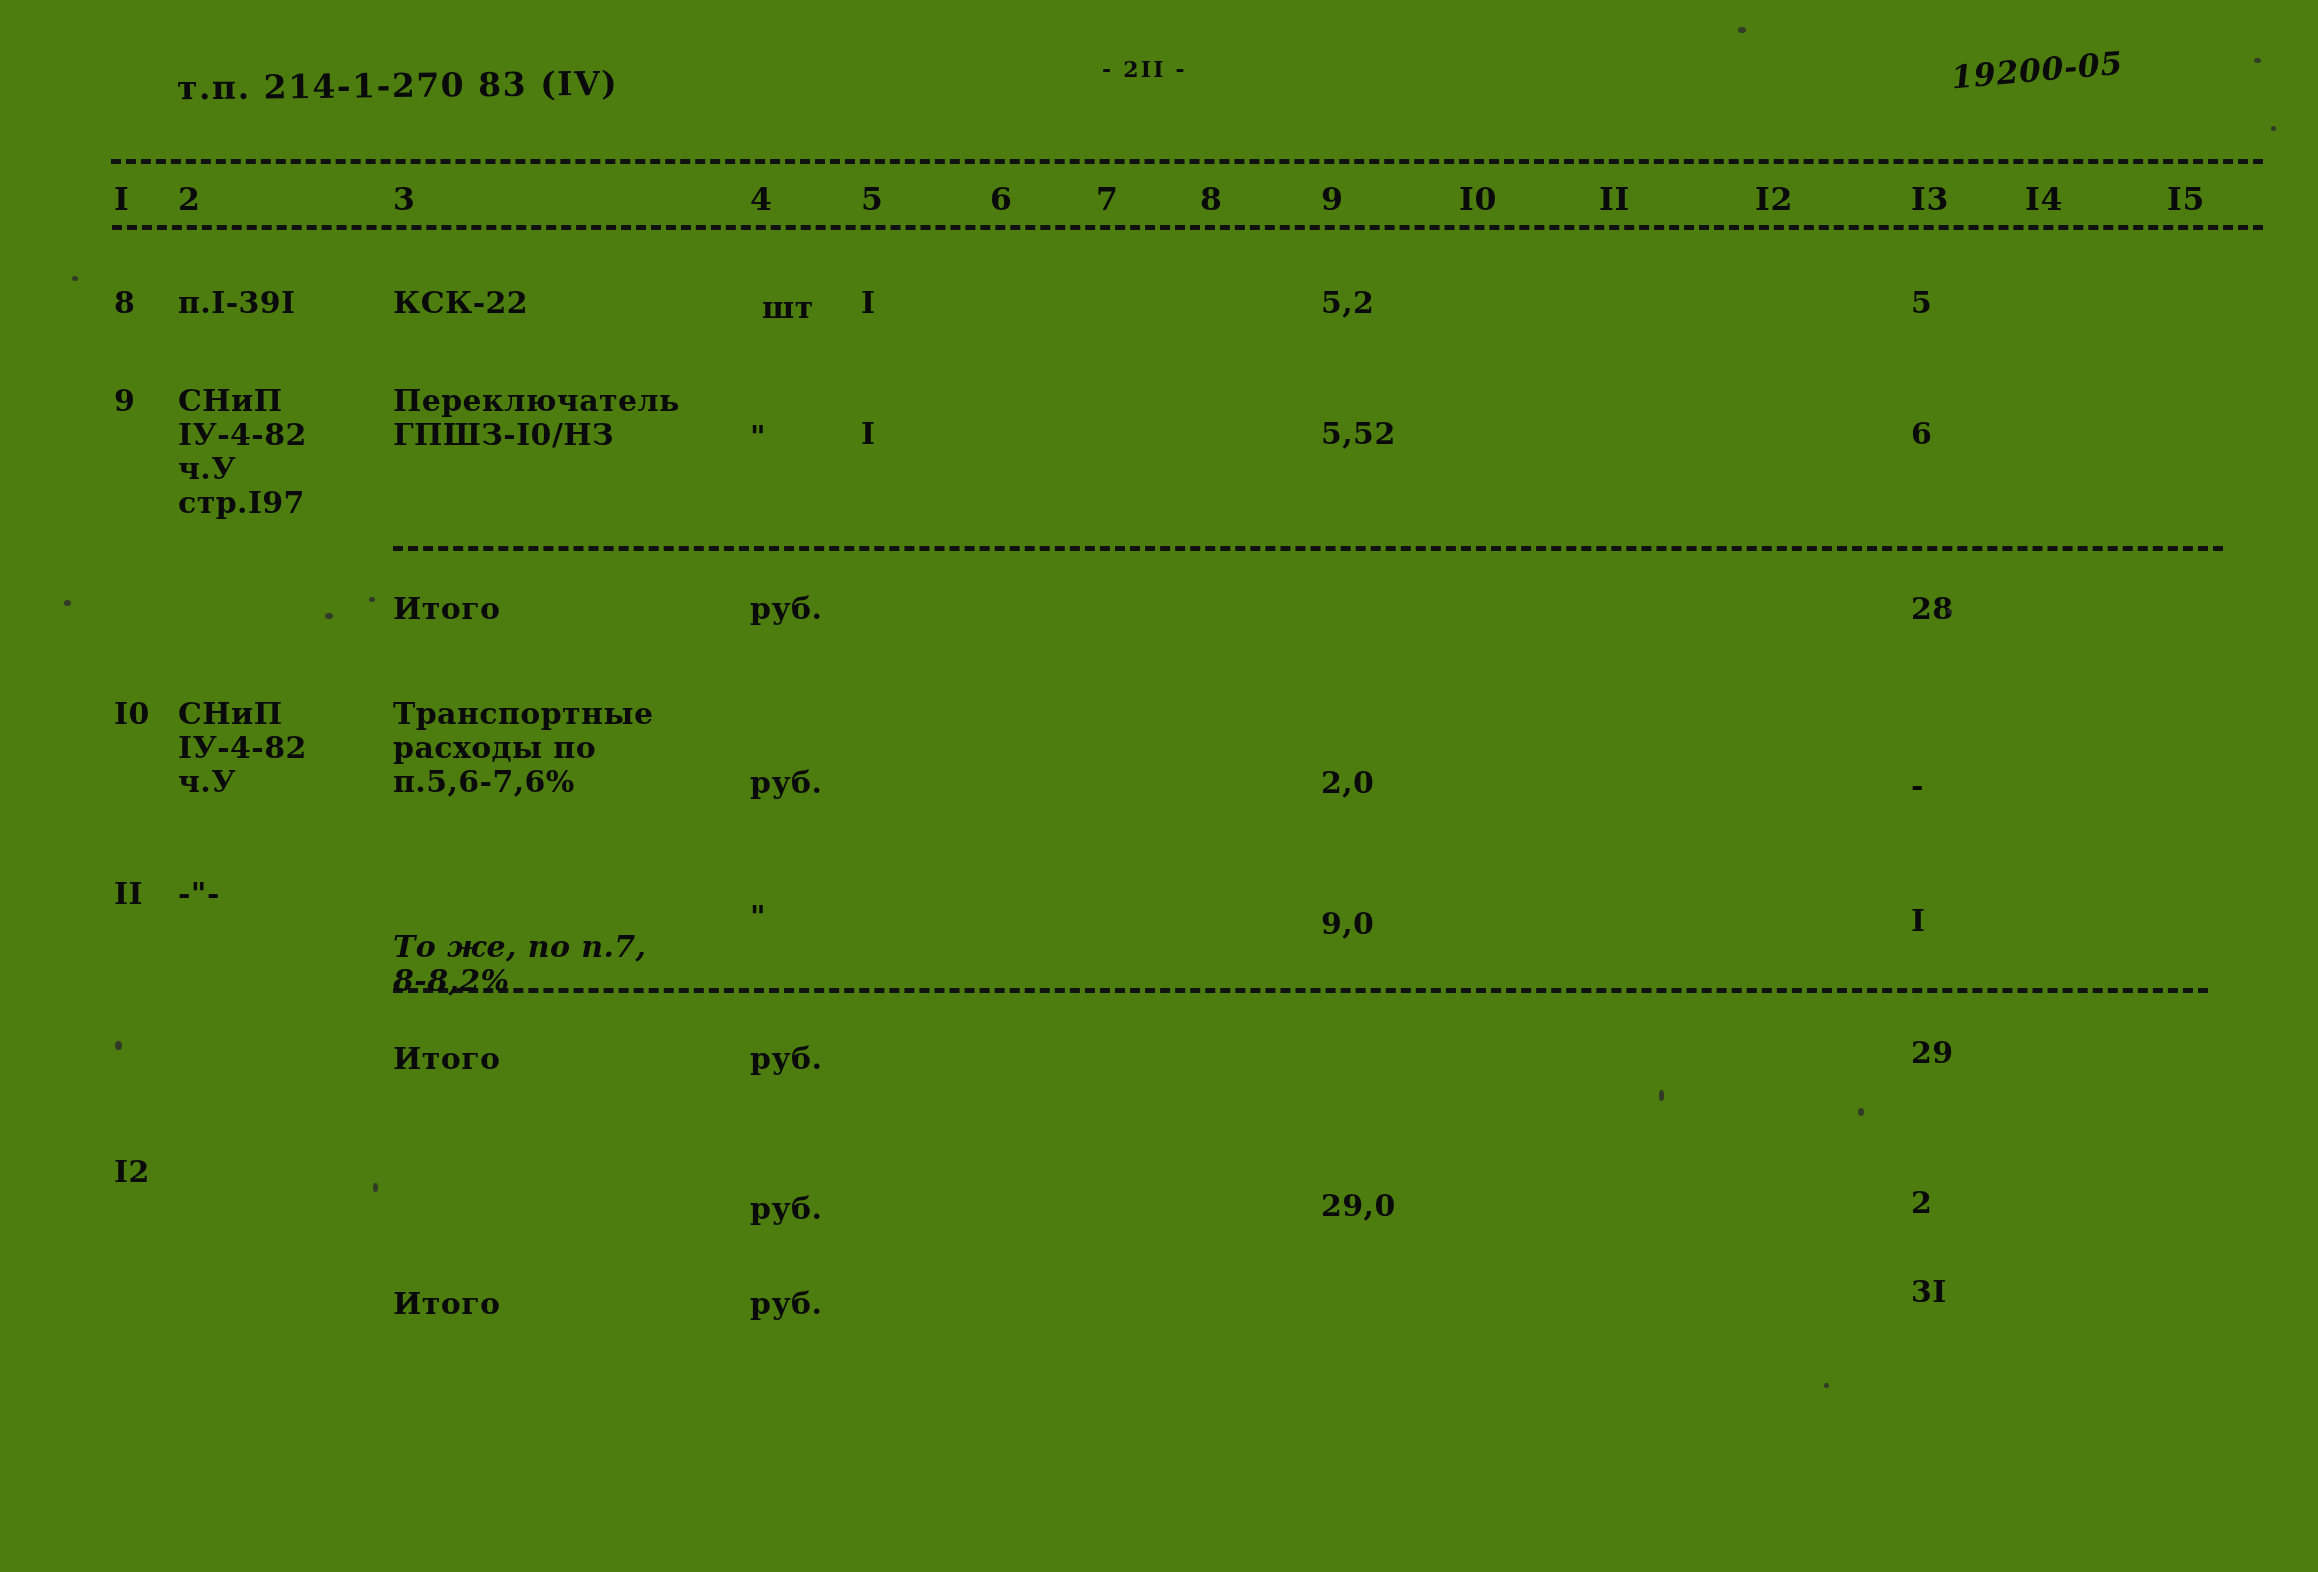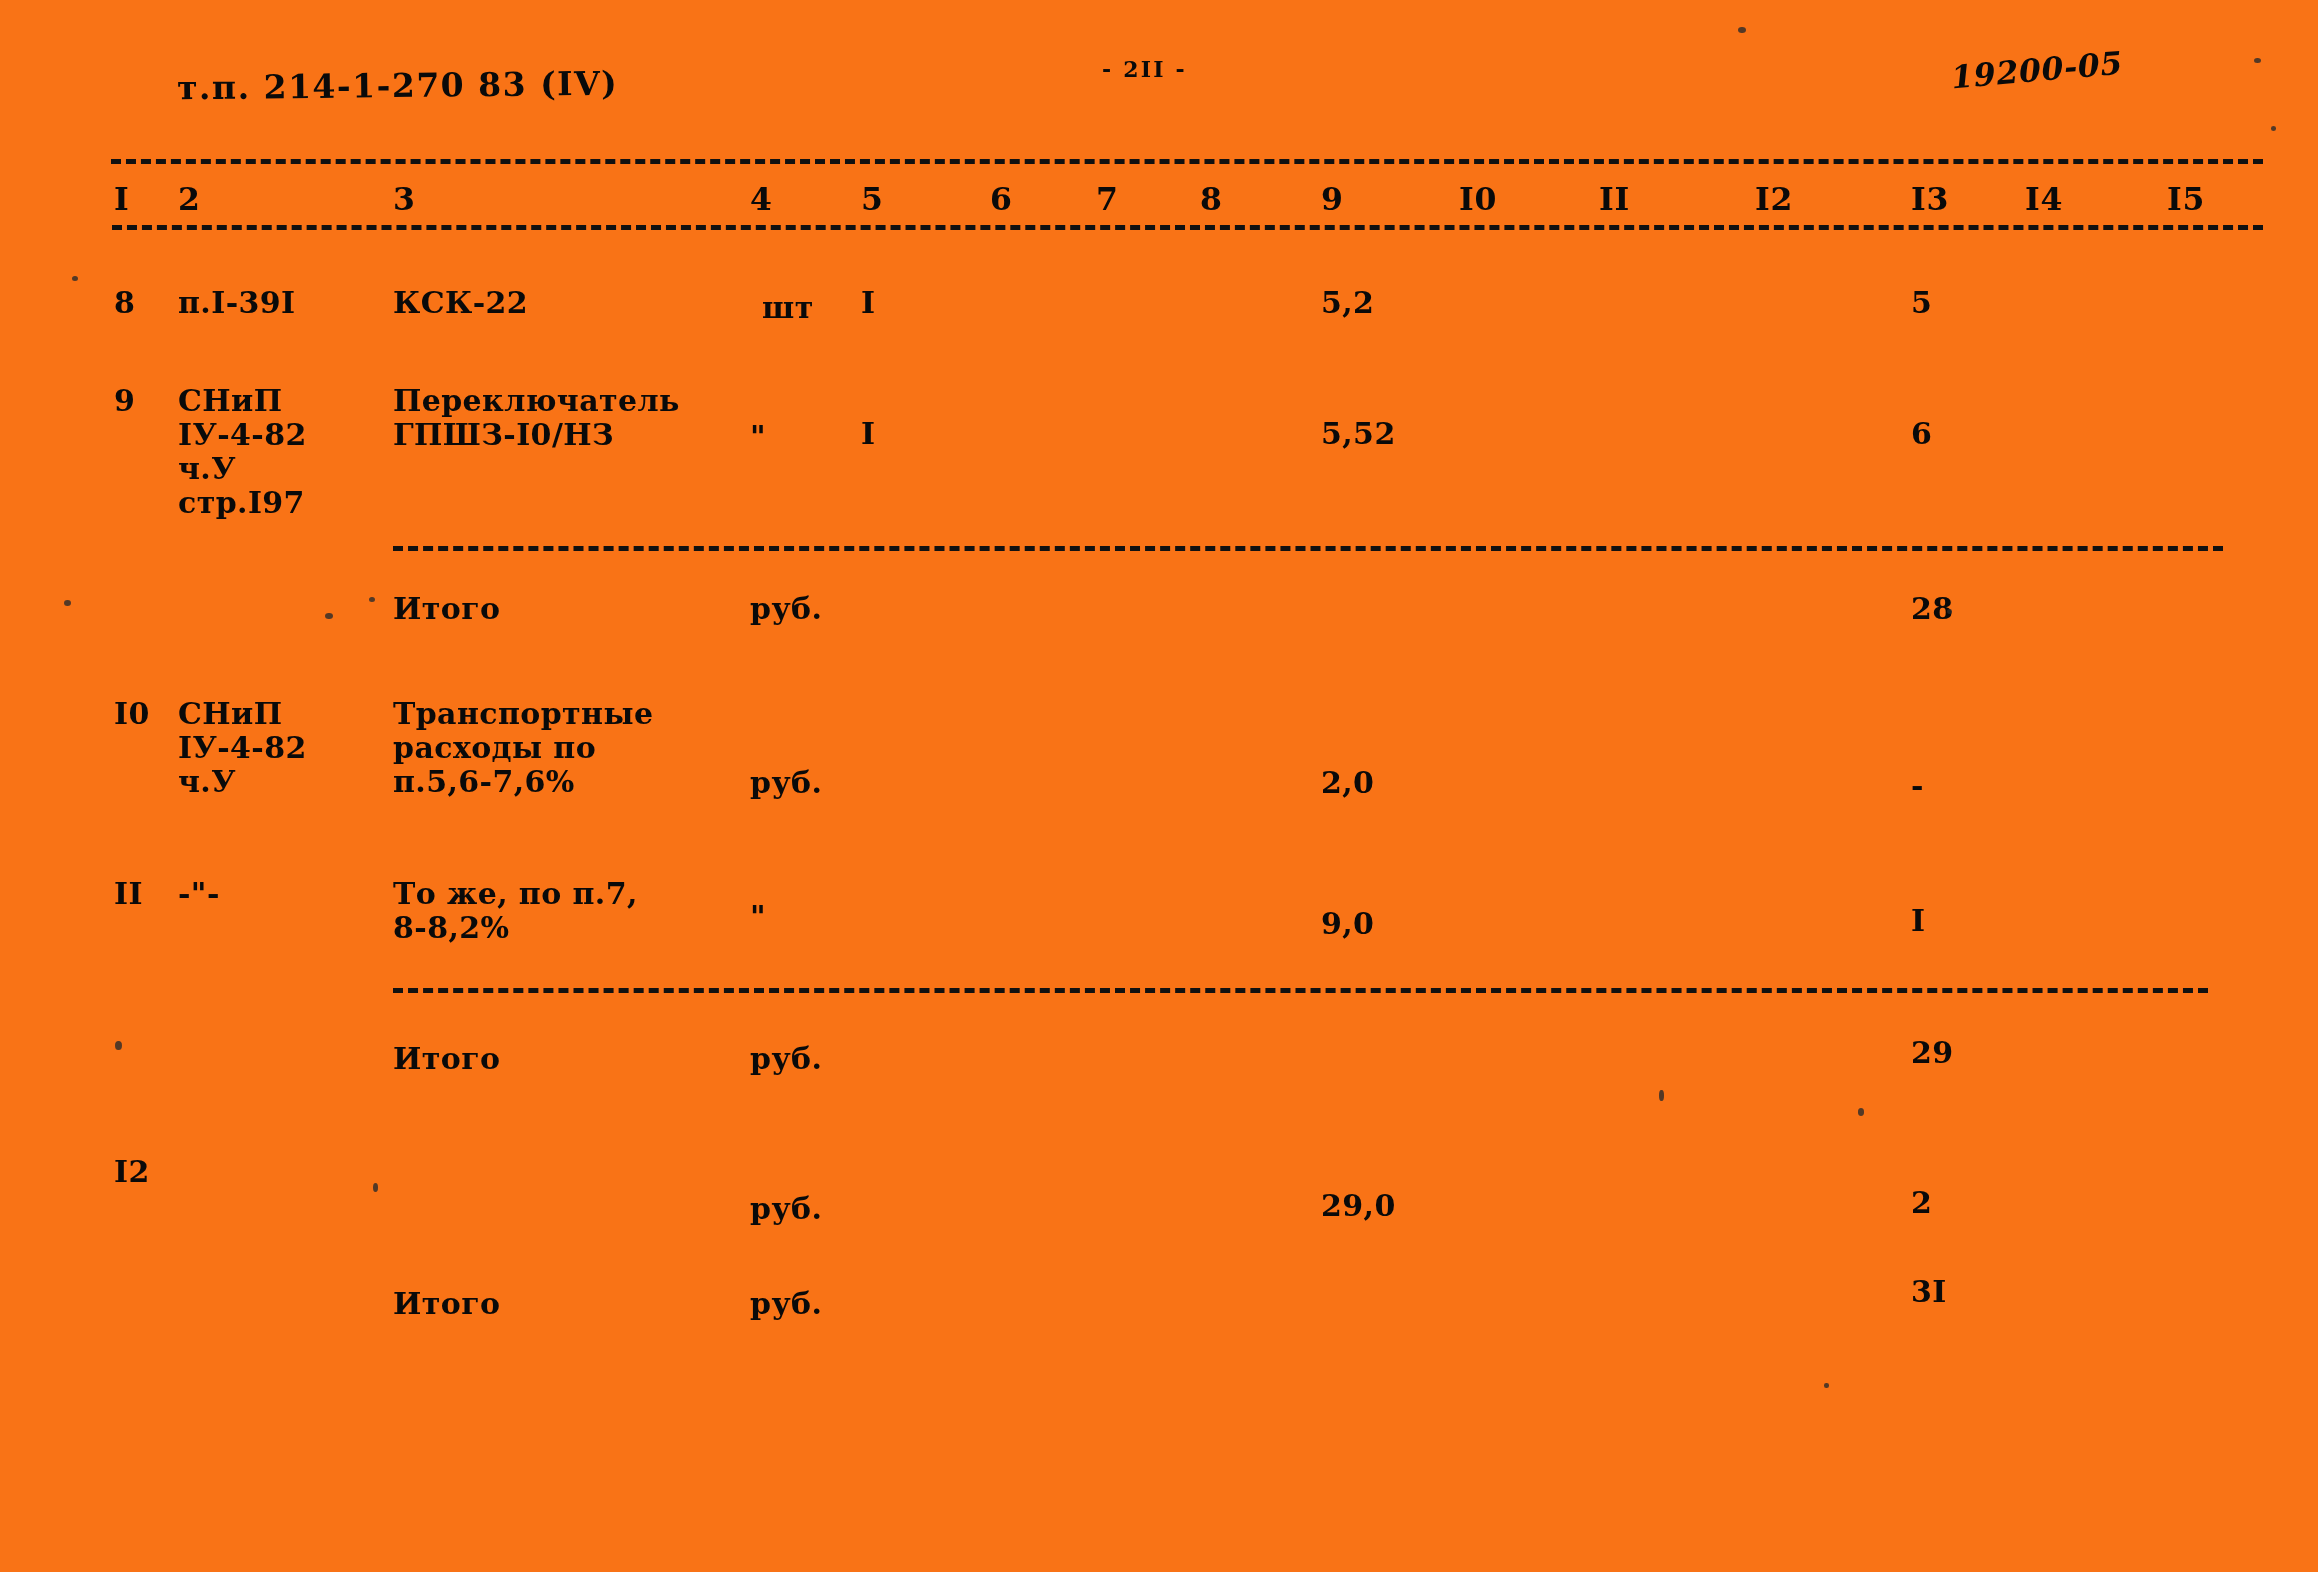--- a/index.html
+++ b/index.html
@@ -6,21 +6,21 @@
   body{
     width:2319px;height:1572px;
     background:#ffffff;
     font-family:"Liberation Serif", serif;
     color:#0a0a0a;
     position:relative;
     overflow:hidden;
   }
   .page{
     position:absolute;inset:0;
-    background:#f97316;
+    background:#4d7c0f;
   }
   
   .hdr-left{
     position:absolute;left:177px;top:66px;
     font-family:"DejaVu Serif", serif;
     font-size:33px;font-weight:700;
     letter-spacing:1.5px;
     transform:rotate(-0.6deg);
     white-space:nowrap;
   }
@@ -150,21 +150,21 @@
 ч.У</div>
     <div class="cell c3" style="top:697px;">Транспортные
 расходы по
 п.5,6-7,6%</div>
     <div class="cell c4" style="top:766px;">руб.</div>
     <div class="cell c9" style="top:766px;">2,0</div>
     <div class="cell c13" style="top:769px;">-</div>
 
     <div class="cell c1" style="top:877px;">II</div>
     <div class="cell c2" style="top:877px;">-"-</div>
-    <div class="cell c3" style="top:877px;">То же, по п.7,
+    <div class="cell c3" style="top:930px;font-style:italic;">То же, по п.7,
 8-8,2%</div>
     <div class="cell c4" style="top:900px;">"</div>
     <div class="cell c9" style="top:907px;">9,0</div>
     <div class="cell c13" style="top:904px;">I</div>
 
     <div class="cell c3" style="top:1042px;">Итого</div>
     <div class="cell c4" style="top:1042px;">руб.</div>
     <div class="cell c13" style="top:1036px;">29</div>
 
     <div class="cell c1" style="top:1155px;">I2</div>

